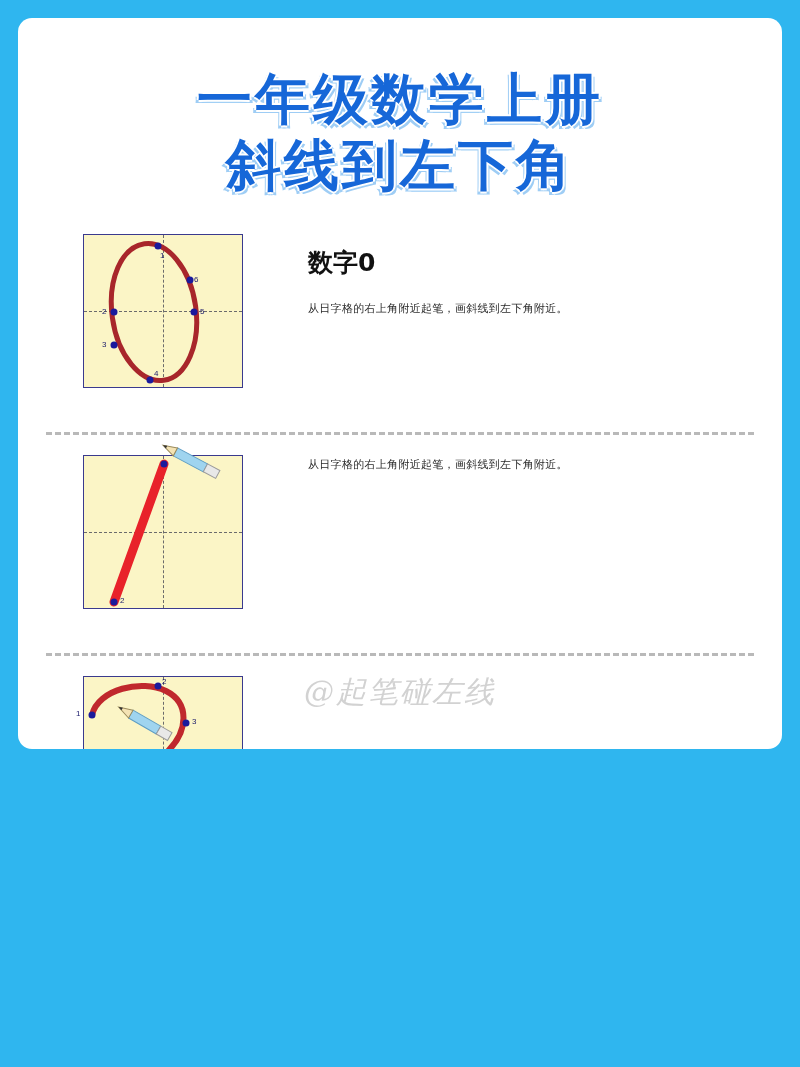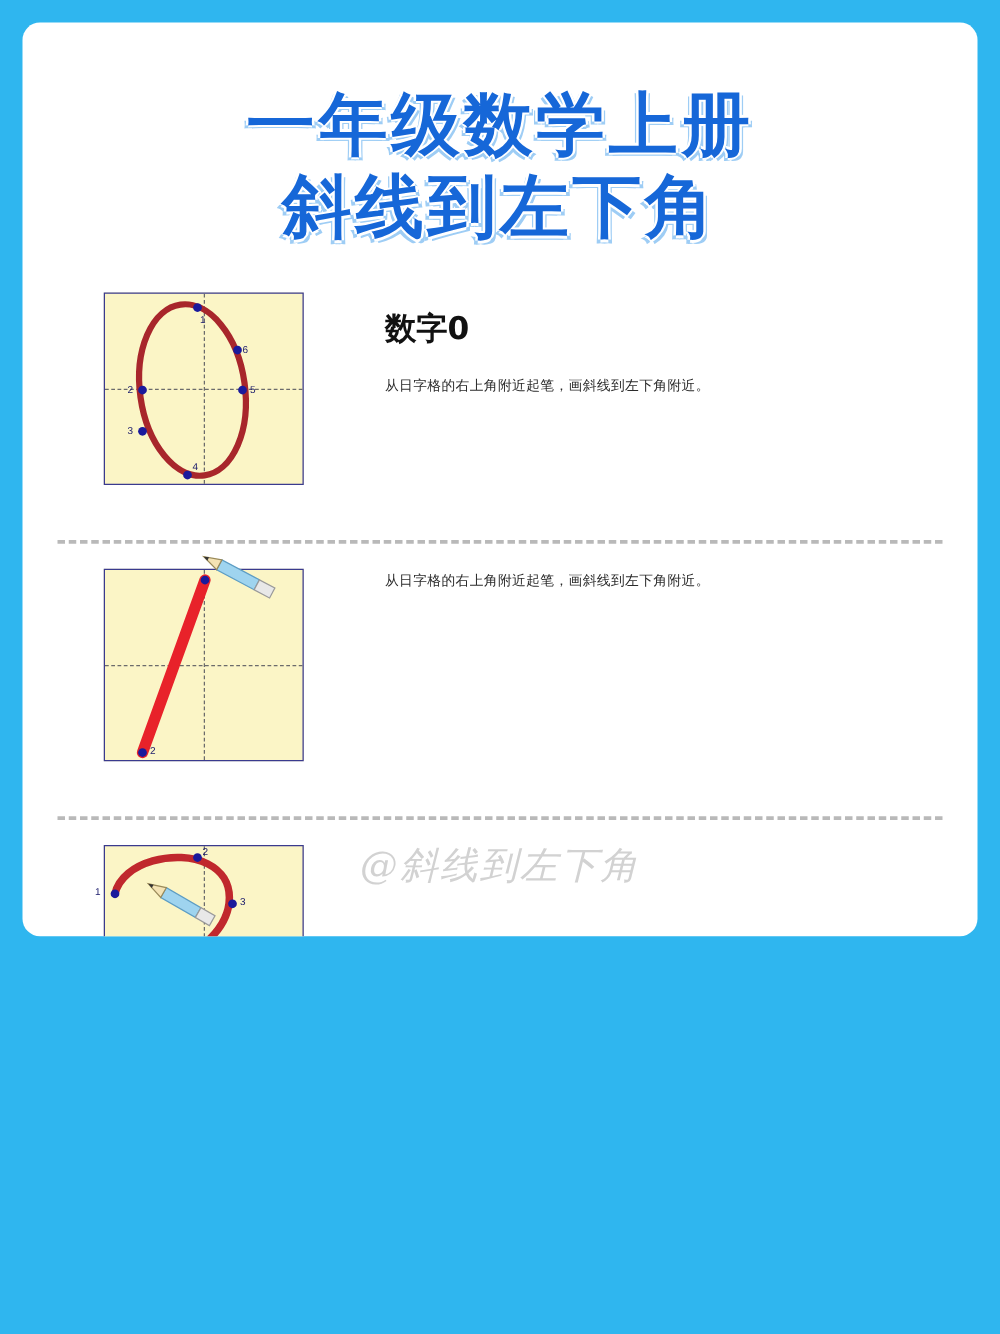--- a/index.html
+++ b/index.html
@@ -225,14 +225,14 @@
           <span class="pt-label" style="left:-4px;top:140px;">4</span>
           <span class="pt-label" style="left:106px;top:140px;">5</span>
         </div>
       </div>
       <div class="text-wrap">
       </div>
     </div>
 
   </div>
 
-  <div class="watermark">@斜线到左下角</div>
+  <div class="watermark">@起笔碰左线</div>
 </div>
 
 </body></html>

